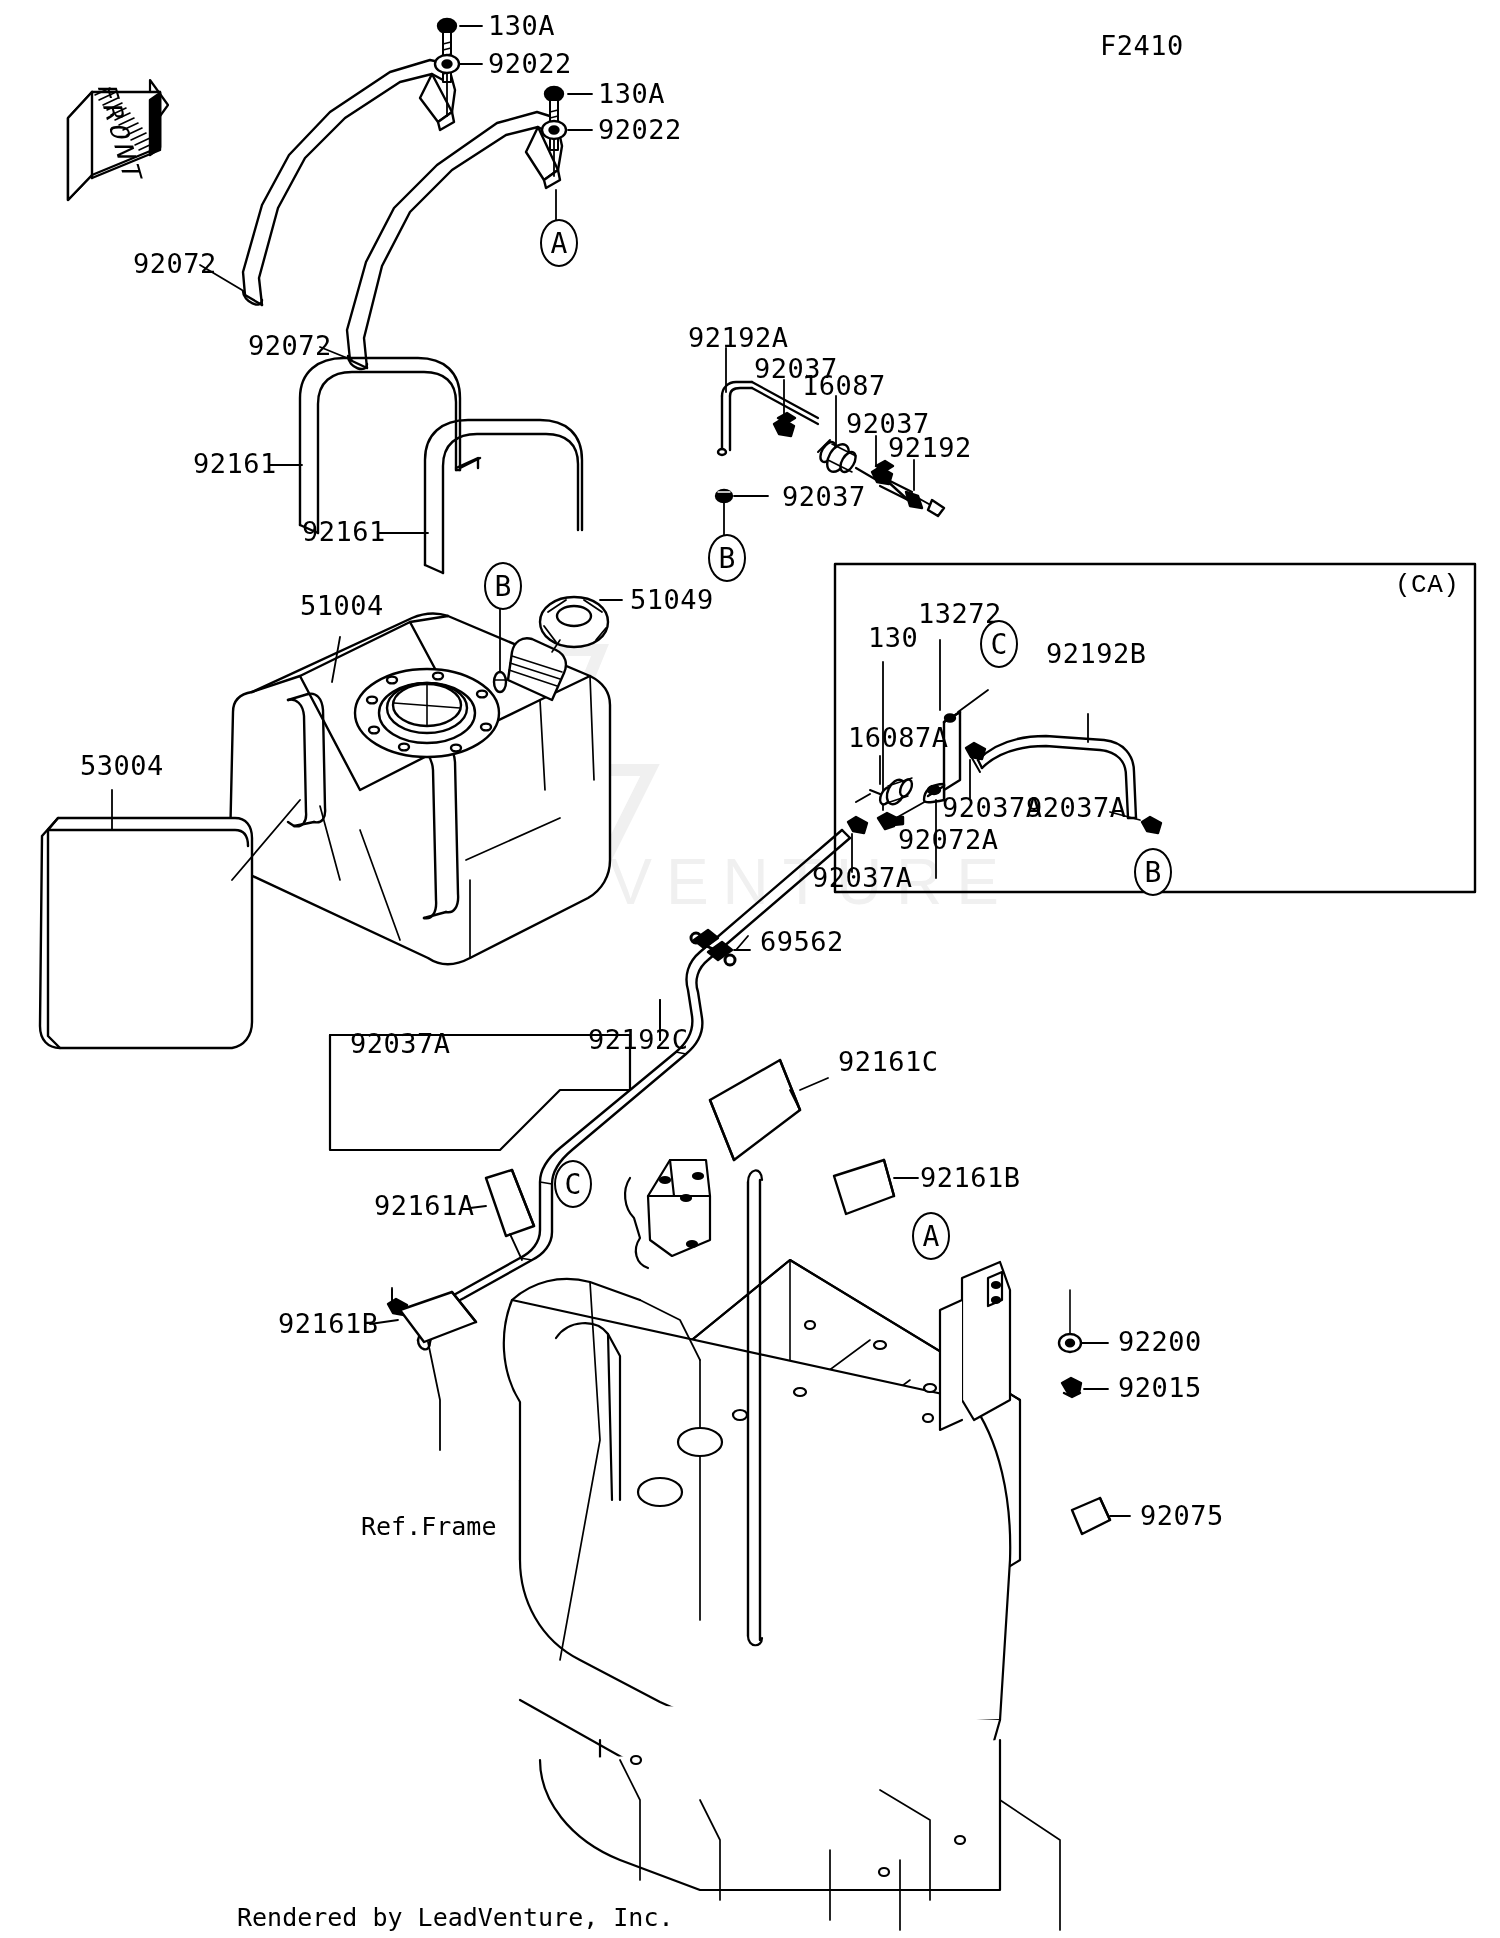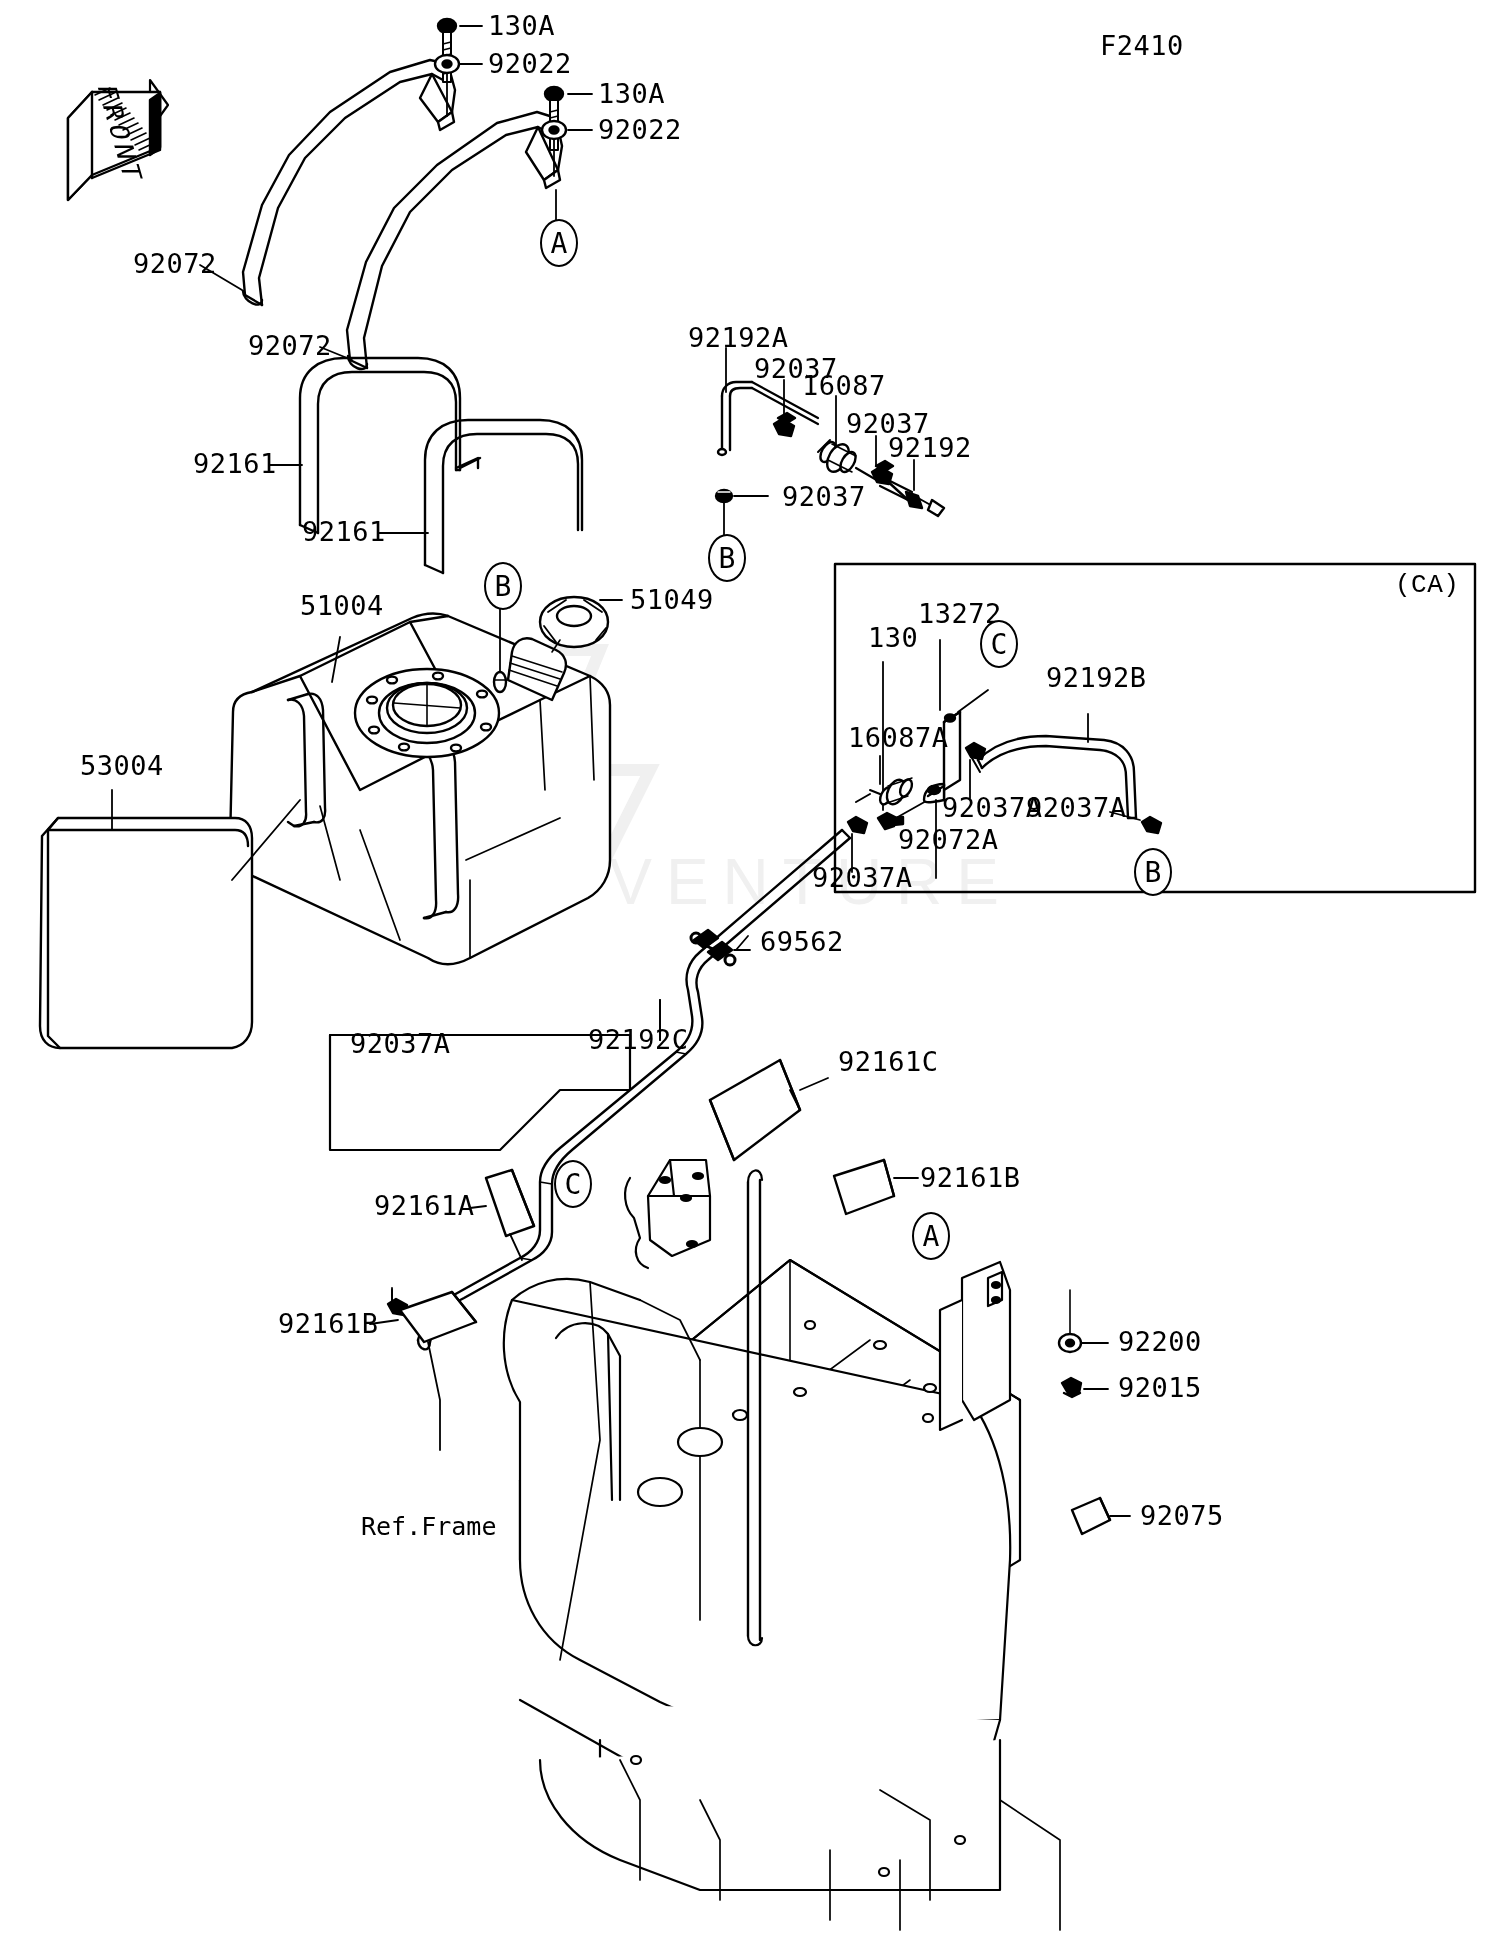--- a/index.html
+++ b/index.html
@@ -484,21 +484,21 @@
   <div class="lbl" style="left:754px;top:355px;">92037</div>
   <div class="lbl" style="left:802px;top:372px;">16087</div>
   <div class="lbl" style="left:846px;top:410px;">92037</div>
   <div class="lbl" style="left:888px;top:434px;">92192</div>
   <div class="lbl" style="left:782px;top:483px;">92037</div>
   <div class="lbl" style="left:300px;top:592px;">51004</div>
   <div class="lbl" style="left:630px;top:586px;">51049</div>
   <div class="lbl" style="left:80px;top:752px;text-align:right;">53004</div>
   <div class="lbl" style="left:918px;top:600px;">13272</div>
   <div class="lbl" style="left:868px;top:624px;">130</div>
-  <div class="lbl" style="left:1046px;top:664px;text-align:right;">92192B</div>
+  <div class="lbl" style="left:1046px;top:640px;text-align:right;">92192B</div>
   <div class="lbl" style="left:848px;top:724px;">16087A</div>
   <div class="lbl" style="left:942px;top:794px;">92037A</div>
   <div class="lbl" style="left:1026px;top:794px;">92037A</div>
   <div class="lbl" style="left:898px;top:826px;">92072A</div>
   <div class="lbl" style="left:812px;top:864px;">92037A</div>
   <div class="lbl" style="left:760px;top:928px;">69562</div>
   <div class="lbl" style="left:588px;top:1026px;">92192C</div>
   <div class="lbl" style="left:350px;top:1030px;">92037A</div>
   <div class="lbl" style="left:838px;top:1048px;">92161C</div>
   <div class="lbl" style="left:920px;top:1164px;">92161B</div>
@@ -510,14 +510,15 @@
 
   <div class="cb" style="left:540px;top:219px;width:34px;height:44px;border:2.4px solid #000;border-radius:50%;background:#fff;">A</div>
   <div class="cb" style="left:708px;top:534px;width:34px;height:44px;border:2.4px solid #000;border-radius:50%;background:#fff;">B</div>
   <div class="cb" style="left:484px;top:562px;width:34px;height:44px;border:2.4px solid #000;border-radius:50%;background:#fff;">B</div>
   <div class="cb" style="left:980px;top:620px;width:34px;height:44px;border:2.4px solid #000;border-radius:50%;background:#fff;">C</div>
   <div class="cb" style="left:1134px;top:848px;width:34px;height:44px;border:2.4px solid #000;border-radius:50%;background:#fff;">B</div>
   <div class="cb" style="left:554px;top:1160px;width:34px;height:44px;border:2.4px solid #000;border-radius:50%;background:#fff;">C</div>
   <div class="cb" style="left:912px;top:1212px;width:34px;height:44px;border:2.4px solid #000;border-radius:50%;background:#fff;">A</div>
 
   <div class="footer" style="left:318px;top:1512px;margin-left:43px;">Ref.Frame</div>
+  <div class="footer" style="left:237px;top:1903px;">Rendered by LeadVenture, Inc.</div>
 
 </div>
 
 </body></html>

